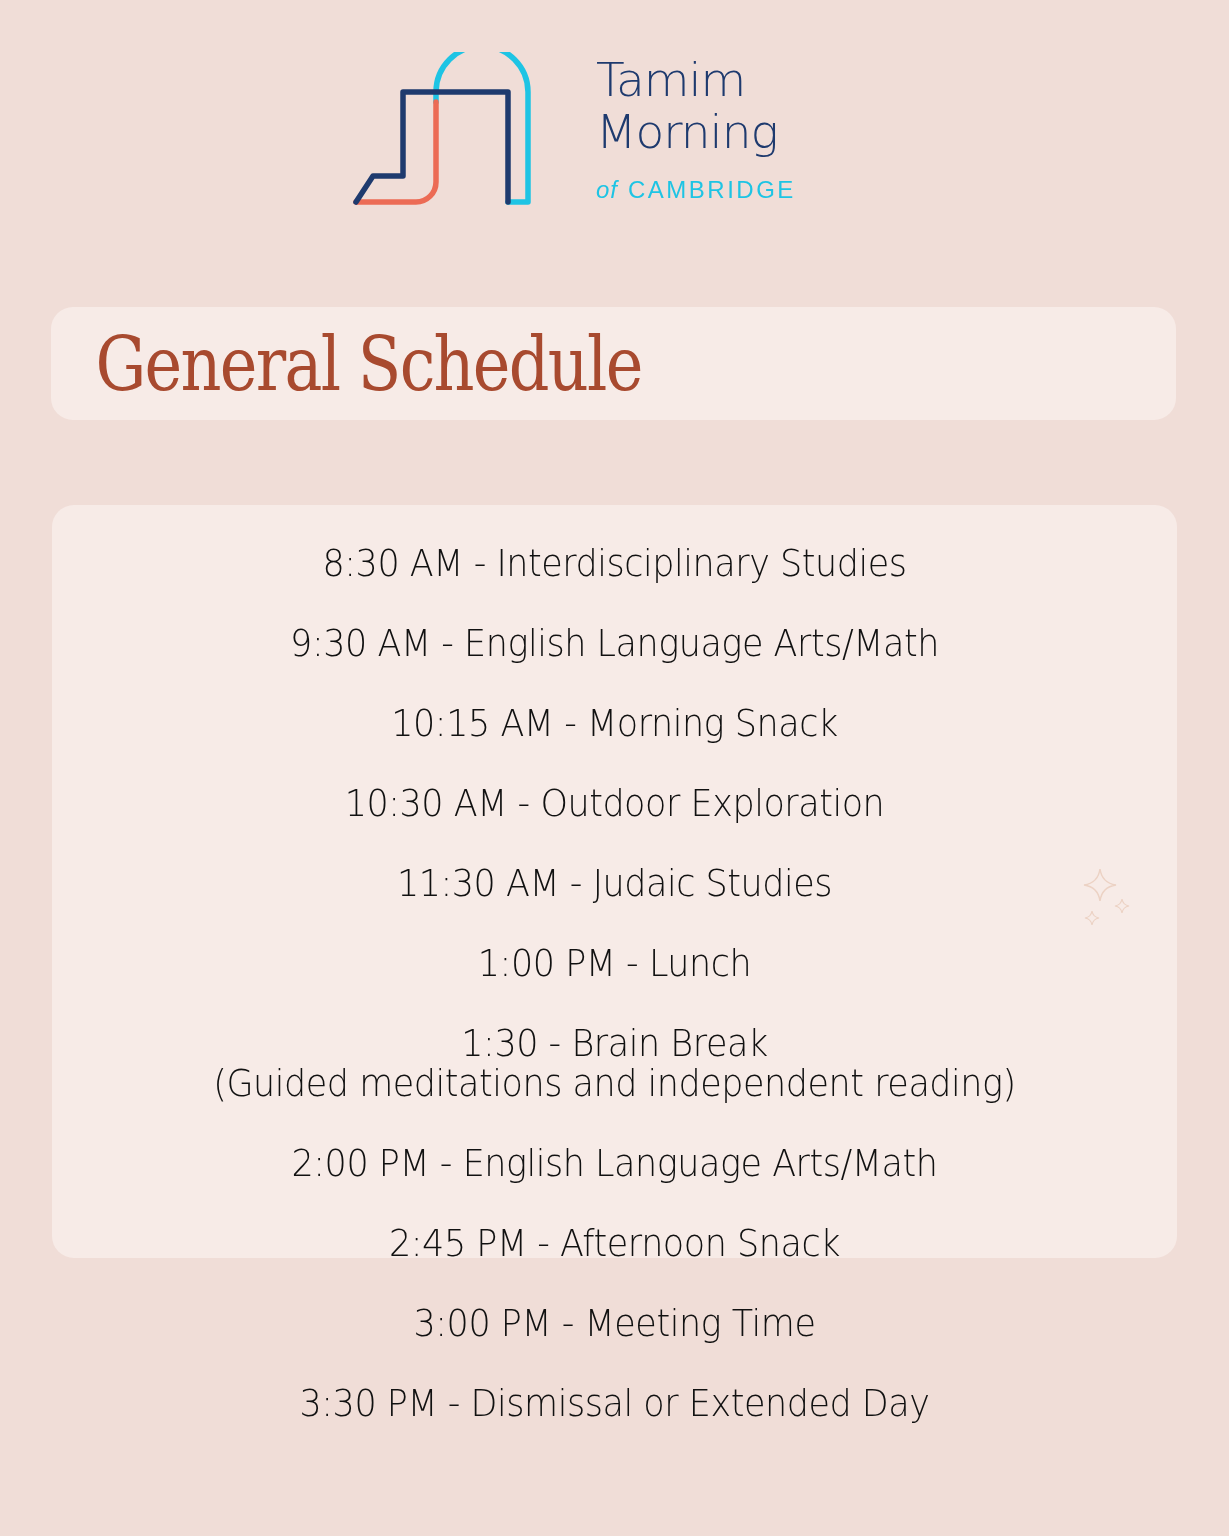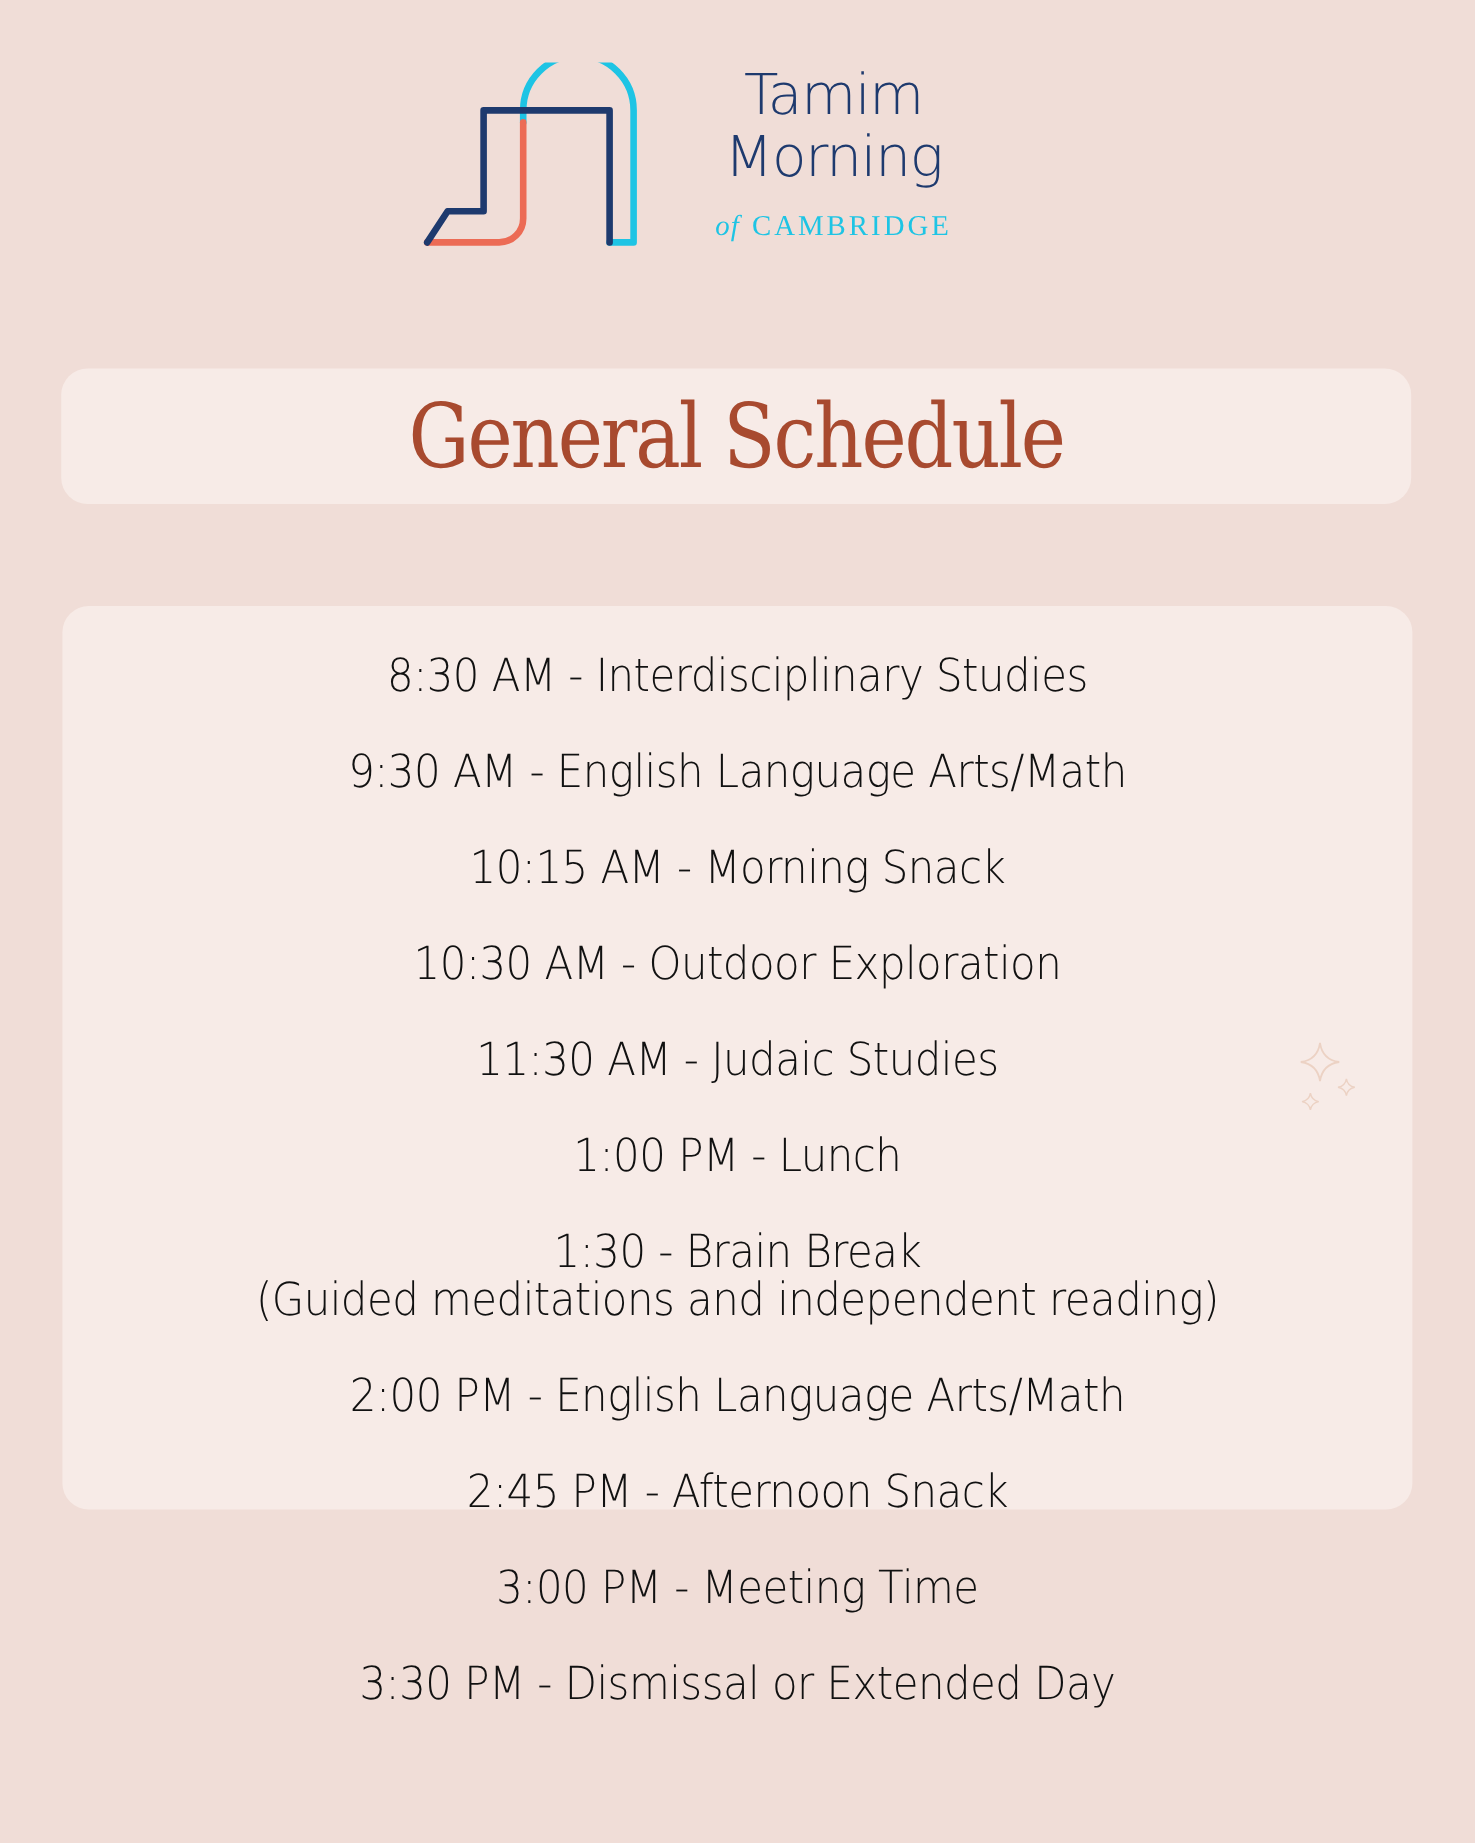--- a/index.html
+++ b/index.html
@@ -13,21 +13,20 @@
       position: relative;
       overflow: hidden;
       font-family: "DejaVu Sans", sans-serif;
     }
     .logo {
       position: absolute;
       left: 348px;
       top: 52px;
       width: 490px;
       height: 165px;
-      text-align: center;
     }
     .logo svg.mark {
       position: absolute;
       left: 0;
       top: 0;
     }
     .logo-text {
       position: absolute;
       left: 248px;
       top: 0;
@@ -40,41 +39,40 @@
       font-size: 47px;
       line-height: 52px;
       letter-spacing: -1px;
       white-space: nowrap;
     }
     .logo-line1 { margin-top: 2px; }
     .logo-line3 {
       display: block;
       margin-top: 18px;
       color: #1ec4e4;
-      font-family: Liberation Serif, serif;
+      font-family: Liberation Sans, sans-serif;
       font-size: 24px;
       letter-spacing: 2.5px;
       white-space: nowrap;
     }
     .logo-line3 .of {
       font-style: italic;
       margin-right: 10px;
       letter-spacing: 1px;
     }
     .title-card {
       position: absolute;
       left: 51px;
       top: 307px;
       width: 1125px;
       height: 113px;
       background: #f7ebe7;
       border-radius: 22px;
       display: flex;
       align-items: center;
-      justify-content: center;
     }
     .title {
       color: #a84a2f;
       font-family: "DejaVu Serif", serif;
       font-size: 74px;
       font-weight: normal;
       letter-spacing: -2px;
       transform: scaleX(0.86);
       margin-top: 2px;
       white-space: nowrap;

